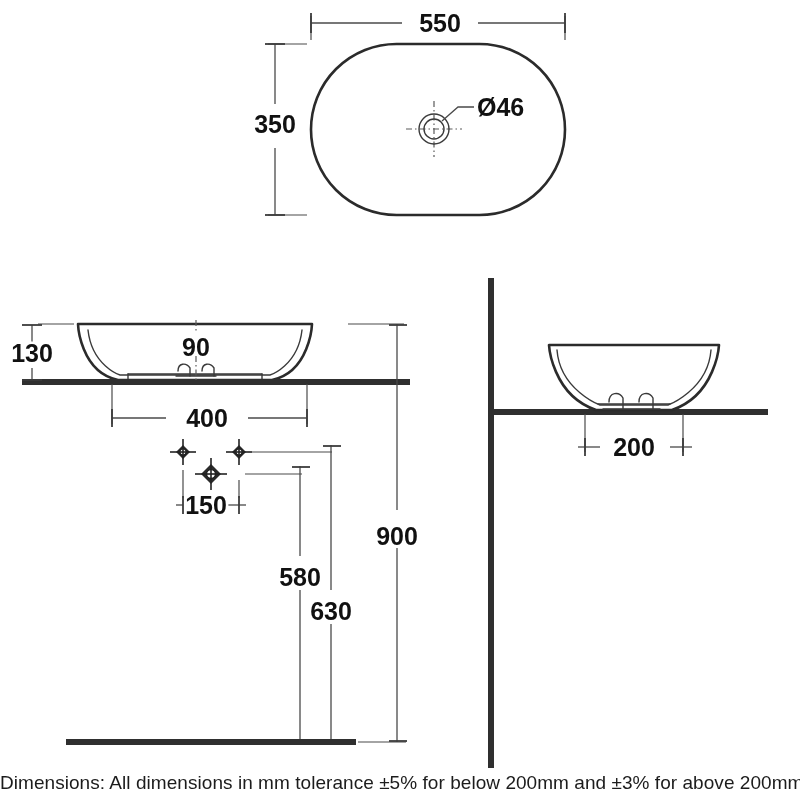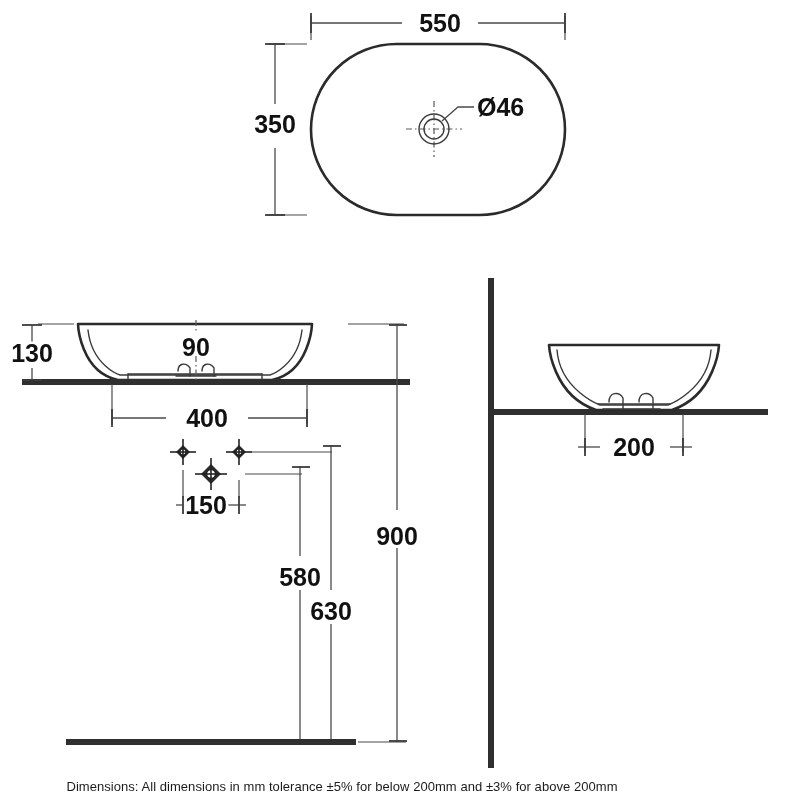--- a/index.html
+++ b/index.html
@@ -37,21 +37,21 @@
     stroke:#ffffff;
     stroke-width:5px;
     stroke-linejoin:round;
   }
   .caption{
     position:absolute;
     left:0;right:0;
     bottom:6px;
     text-align:center;
     font-family:"Liberation Sans", sans-serif;
-    font-size:13px;
+    font-size:19px;
     color:#1c1c1c;
     letter-spacing:0.05px;
     white-space:nowrap;
   }
 </style>
 </head>
 <body>
 
 <div id="drawing-root">
 

